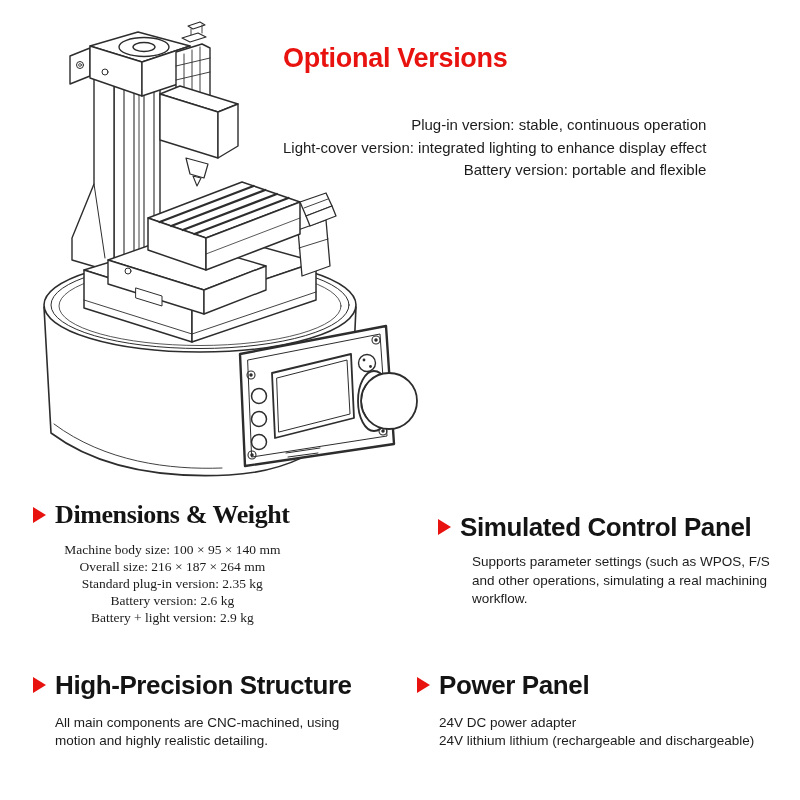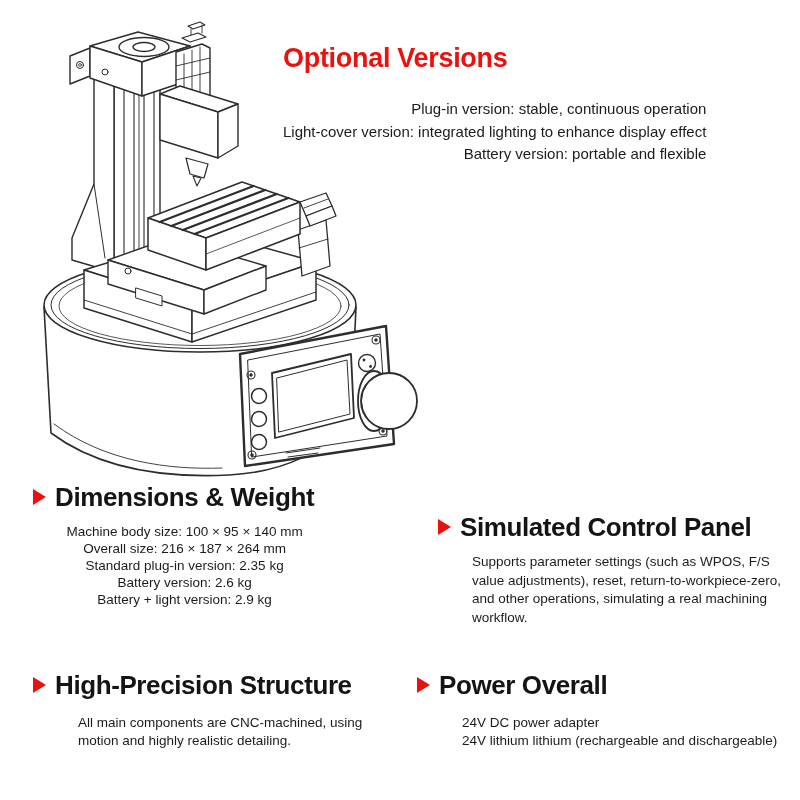--- a/index.html
+++ b/index.html
@@ -3,37 +3,37 @@
 <meta charset="utf-8">
 <style>
   html,body{margin:0;padding:0;background:#fff;}
   body{width:800px;height:800px;position:relative;overflow:hidden;
        font-family:"Liberation Sans",sans-serif;color:var(--text,#1c1c1c);}
 
   #illus{position:absolute;left:10px;top:4px;}
 
   
   #optional{position:absolute;left:283px;top:42px;}
-  #optional h1{margin:0 0 24px 0;font-size:27px;line-height:32px;font-weight:bold;
+  #optional h1{margin:0 0 40px 0;font-size:27px;line-height:32px;font-weight:bold;
                color:var(--accent,#e8120f);letter-spacing:-0.3px;}
   #optional .oline{font-size:15px;line-height:22.5px;white-space:nowrap;text-align:right;}
 
   
   .feature{position:absolute;}
   .feature-head{display:flex;align-items:flex-start;gap:9px;}
   .tri{width:0;height:0;border-top:8px solid transparent;border-bottom:8px solid transparent;
        border-left:13px solid var(--accent,#e8120f);margin-top:5px;flex:0 0 auto;}
   .feature h2{margin:0;font-size:26px;line-height:26px;font-weight:bold;color:#141414;
               letter-spacing:-0.4px;white-space:nowrap;}
   .feature-body{margin:13px 0 0 22px;font-size:13.5px;}
   .row2 .feature-body{margin-top:16px;}
   .bline{white-space:nowrap;}
   #sec0 .bline{line-height:17px;text-align:center;}
   #sec1 .bline{line-height:18.5px;margin-left:12px;}
-  #sec2 .bline,#sec3 .bline{line-height:18px;margin-left:23px;}
+  #sec2 .bline,#sec3 .bline{line-height:18px;}
 </style>
 </head>
 <body>
 
 <svg id="illus" viewBox="0 0 410 496" width="410" height="496" aria-hidden="true">
   <g stroke="#2d2d2d" fill="none" stroke-linejoin="round" stroke-linecap="round">
 
     <g>
       <path fill="#fff" stroke-width="1.6" d="M34,303 L41,429 C92,467 158,474 219,471 C274,468 317,448 341,412 L346,303 Z"></path>
       <ellipse cx="190" cy="301" rx="156" ry="47" fill="#fff" stroke-width="1.6"></ellipse>
@@ -147,60 +147,59 @@
   </g>
 </svg>
 
 <div id="optional">
   <h1>Optional Versions</h1>
   <div class="oline">Plug-in version: stable, continuous operation</div>
   <div class="oline">Light-cover version: integrated lighting to enhance display effect</div>
   <div class="oline">Battery version: portable and flexible</div>
 </div>
 
-<section id="sec0" class="feature" style="left:33px;top:484px;">
+<section id="sec0" class="feature" style="left:33px;top:502px;font-family:Liberation Serif, serif;">
   <div class="feature-head">
     <span class="tri"></span>
     <h2>Dimensions &amp; Weight</h2>
   </div>
   <div class="feature-body">
     <div class="bline">Machine body size: 100 × 95 × 140 mm</div>
     <div class="bline">Overall size: 216 × 187 × 264 mm</div>
     <div class="bline">Standard plug-in version: 2.35 kg</div>
     <div class="bline">Battery version: 2.6 kg</div>
     <div class="bline">Battery + light version: 2.9 kg</div>
   </div>
 </section>
 
 <section id="sec1" class="feature" style="left:438px;top:514px;">
   <div class="feature-head">
     <span class="tri"></span>
     <h2>Simulated Control Panel</h2>
   </div>
   <div class="feature-body">
     <div class="bline">Supports parameter settings (such as WPOS, F/S</div>
-    <div class="bline">value adjustments), reset, return-to-workpiece-zero,</div>
     <div class="bline">and other operations, simulating a real machining</div>
     <div class="bline">workflow.</div>
   </div>
 </section>
 
 <section id="sec2" class="feature row2" style="left:33px;top:672px;">
   <div class="feature-head">
     <span class="tri"></span>
     <h2>High-Precision Structure</h2>
   </div>
   <div class="feature-body">
     <div class="bline">All main components are CNC-machined, using</div>
     <div class="bline">motion and highly realistic detailing.</div>
   </div>
 </section>
 
 <section id="sec3" class="feature row2" style="left:417px;top:672px;">
   <div class="feature-head">
     <span class="tri"></span>
-    <h2>Power Overall</h2>
+    <h2>Power Panel</h2>
   </div>
   <div class="feature-body">
     <div class="bline">24V DC power adapter</div>
     <div class="bline">24V lithium lithium (rechargeable and dischargeable)</div>
   </div>
 </section>
 
 </body></html>

